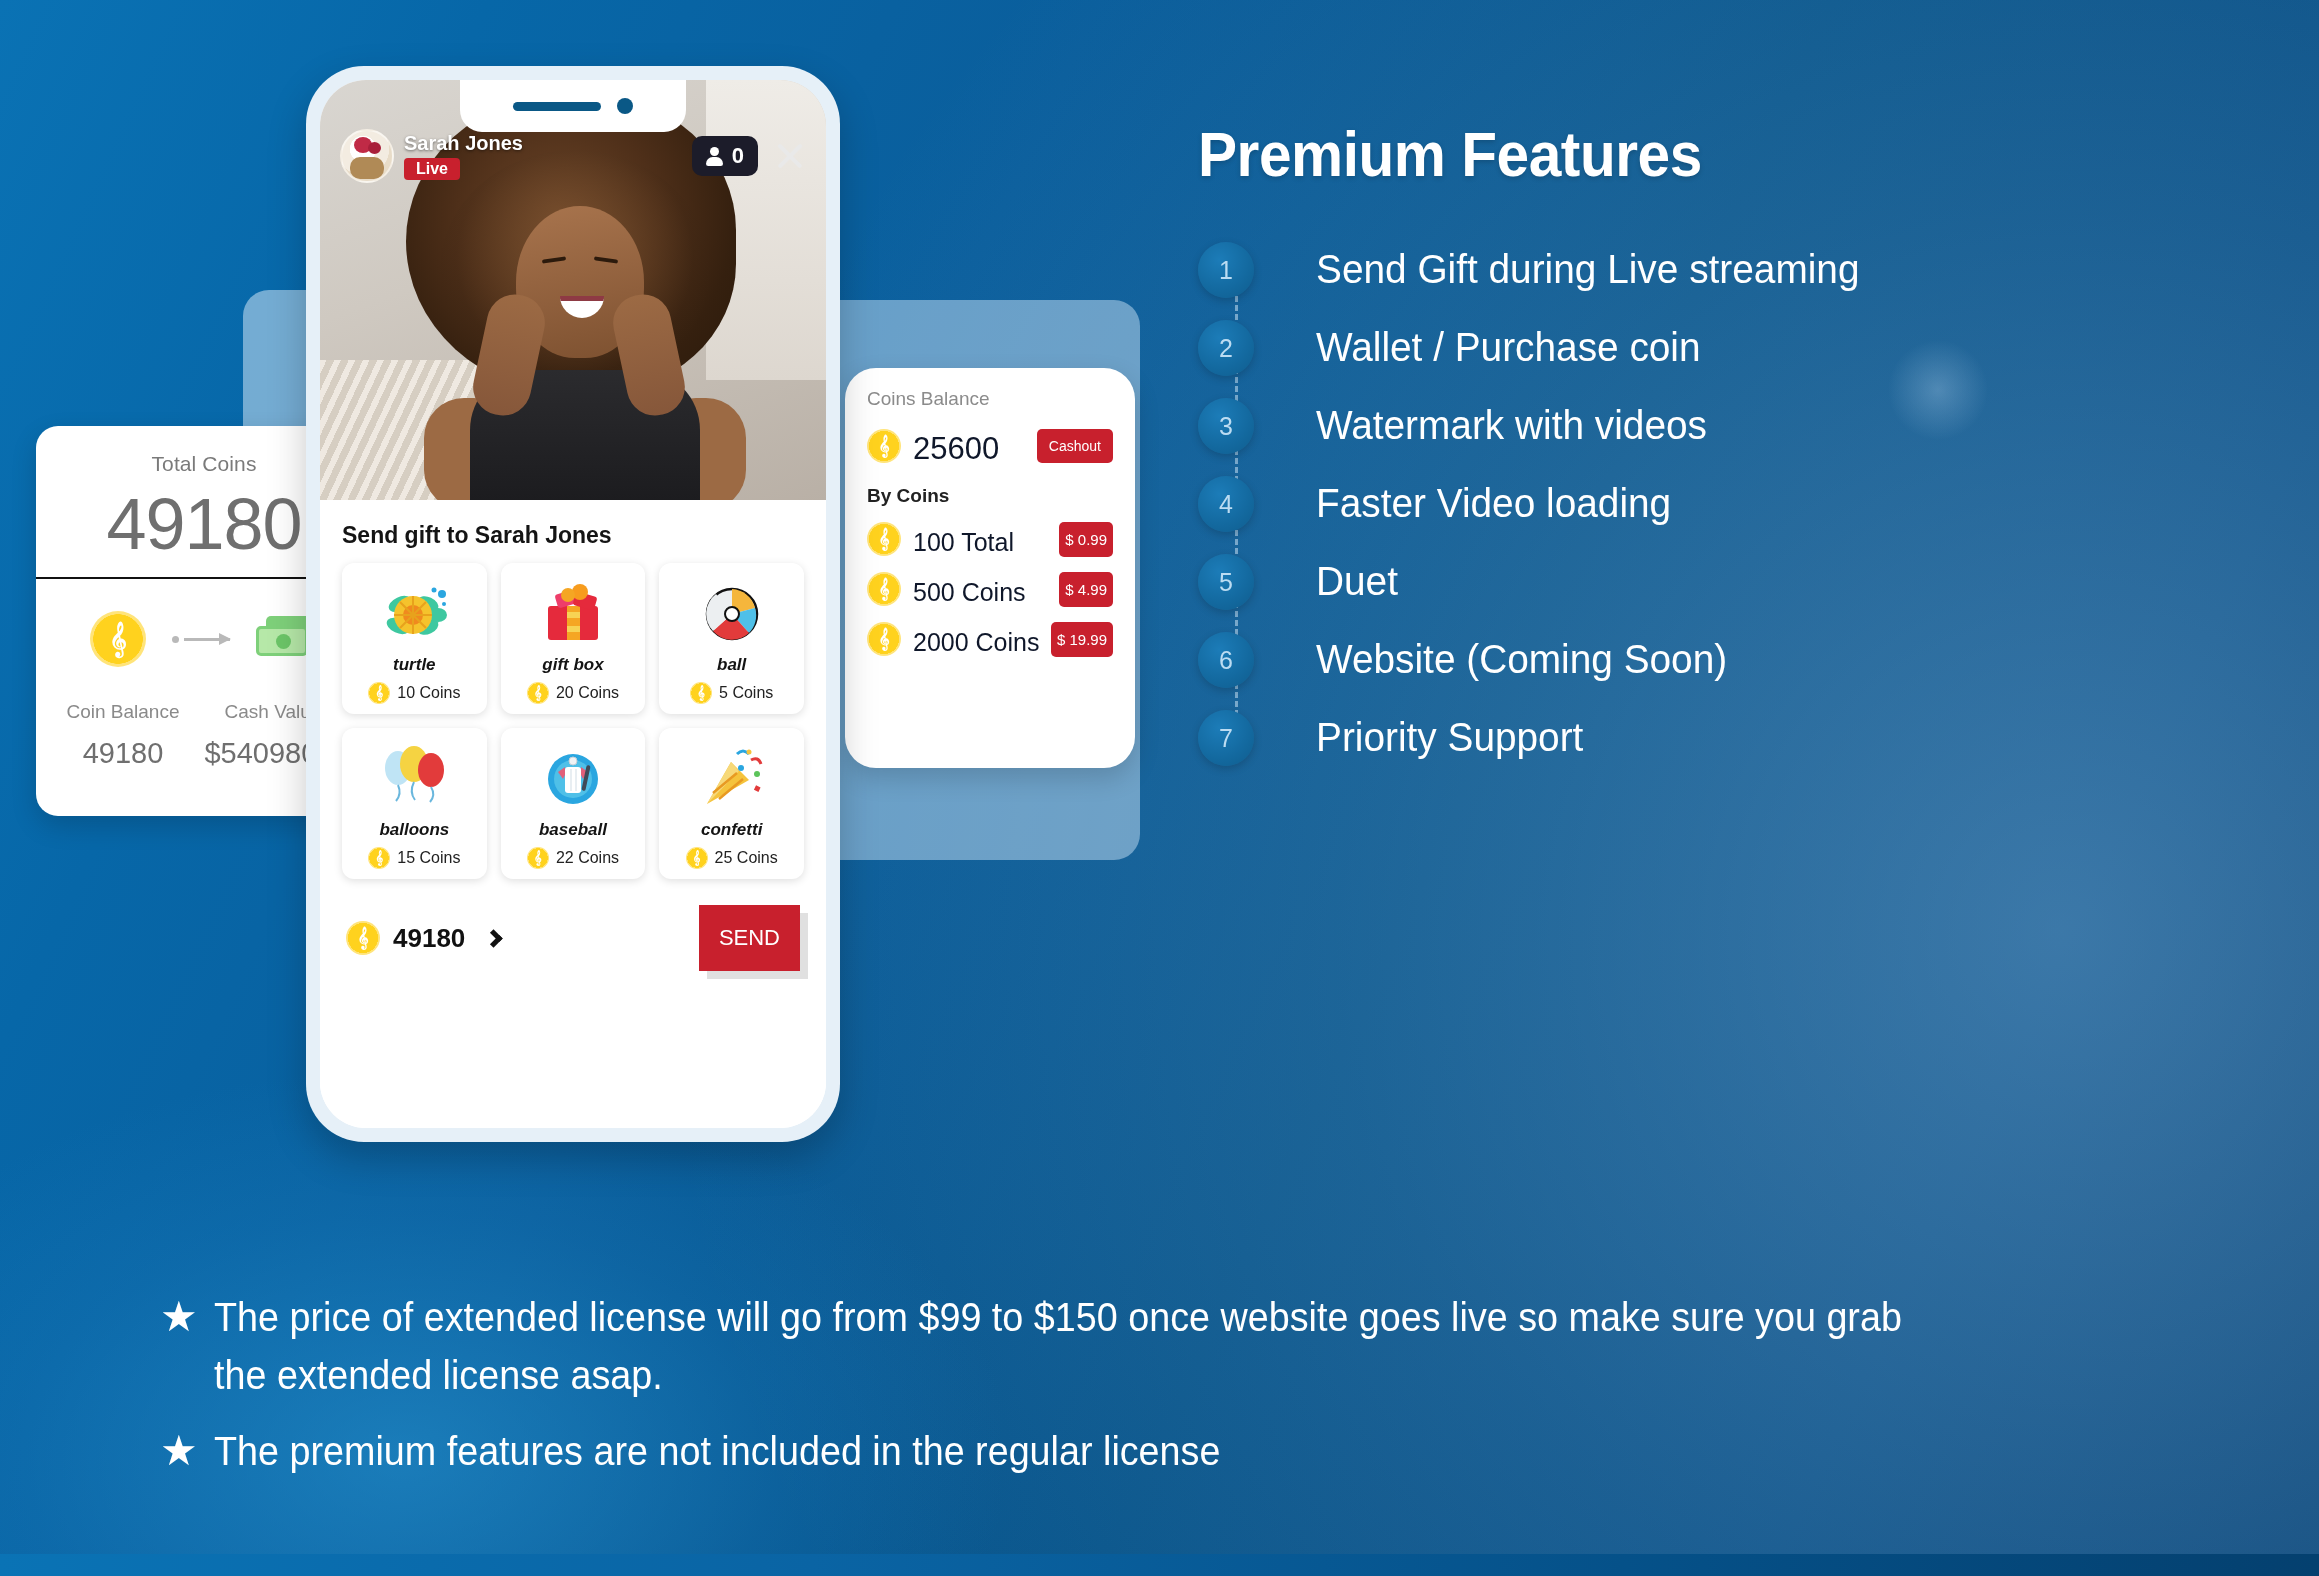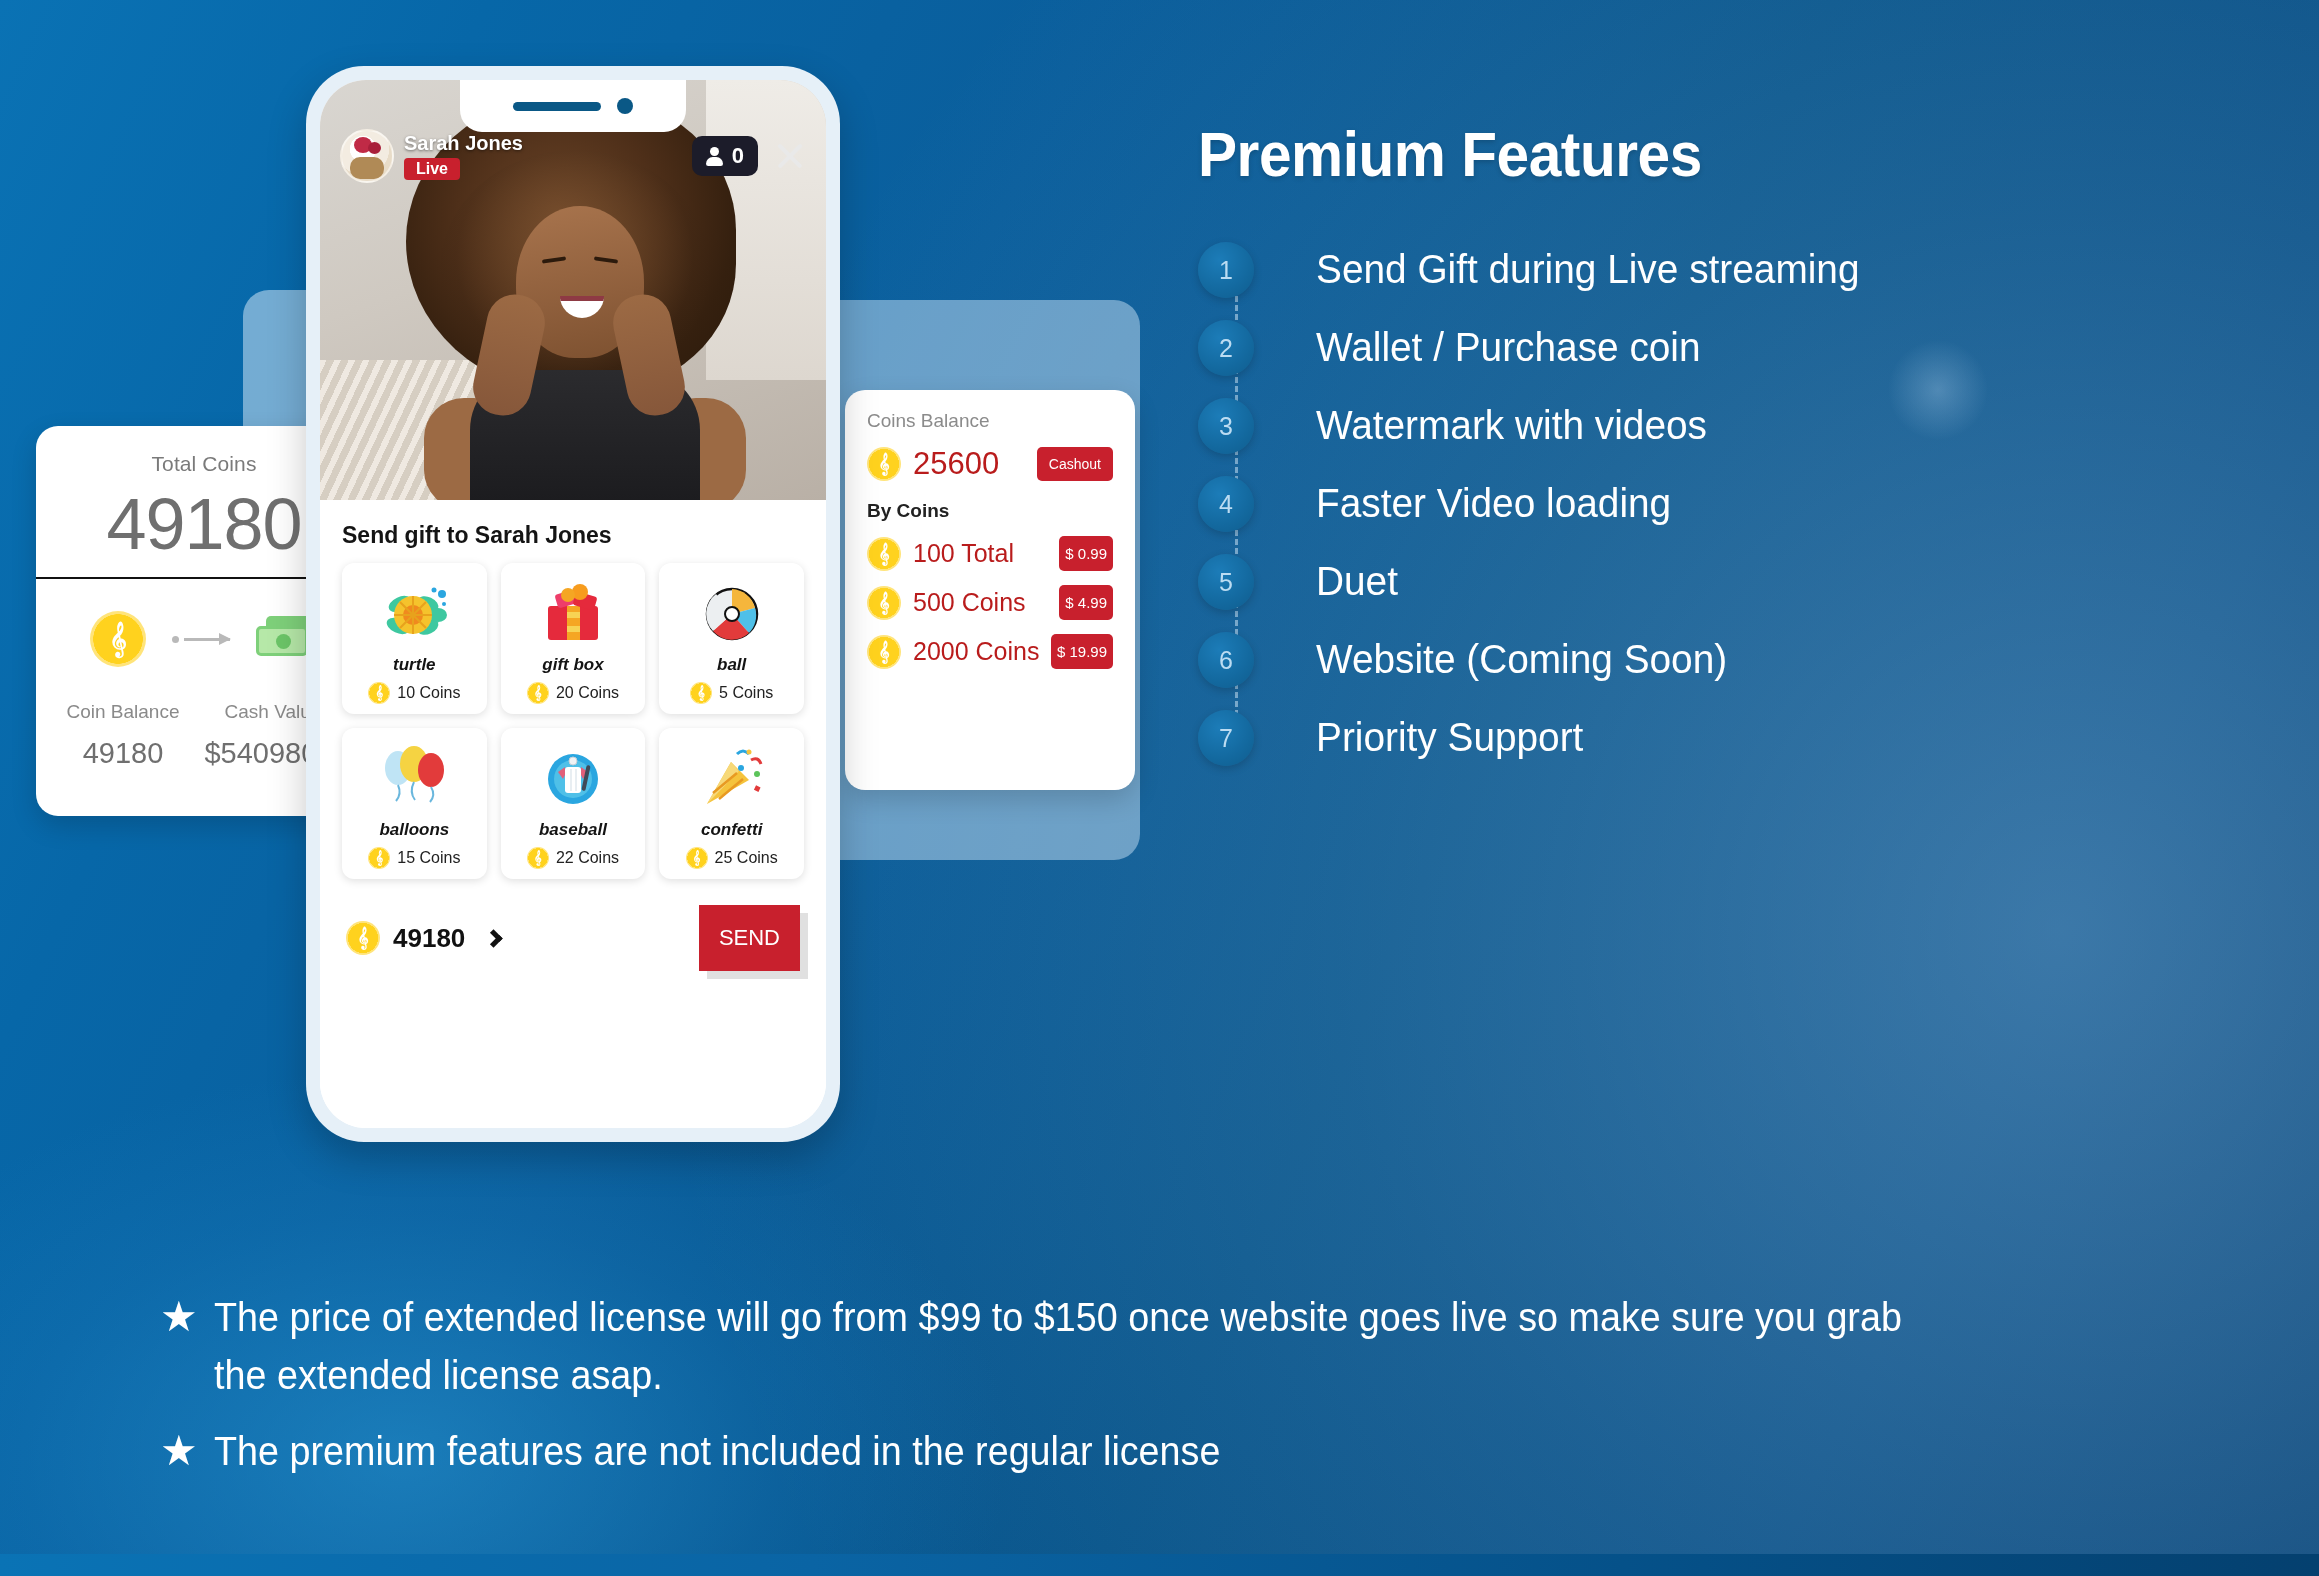--- a/index.html
+++ b/index.html
@@ -70,27 +70,27 @@
   .cash-icon .bill { position: absolute; border-radius: 5px; }
   .cash-icon .bill.back  { left: 10px; top: 0;  width: 52px; height: 30px; background: #7ed07a; }
   .cash-icon .bill.front { left: 0;   top: 10px; width: 52px; height: 30px; background: #b6e8a8; border: 3px solid #7ed07a; }
   .cash-icon .dot { position: absolute; left: 20px; top: 18px; width: 15px; height: 15px; border-radius: 50%; background: #6cc568; }
   #tc-foot { display: flex; justify-content: space-around; padding: 34px 18px 0; text-align: center; }
   #tc-foot .k { font-size: 19px; color: #8a8a8a; }
   #tc-foot .v { font-size: 29px; color: #6f6f6f; margin-top: 14px; }
 
   
   #coins-balance-card {
-    position: absolute; left: 845px; top: 390px; width: 290px; height: 400px;
-    background: #fff; border-radius: 20px; box-shadow: 0 10px 26px rgba(0,0,0,0.16);
+    position: absolute; left: 845px; top: 368px; width: 290px; height: 400px;
+    background: #fff; border-radius: 31px; box-shadow: 0 10px 26px rgba(0,0,0,0.16);
     padding: 20px 22px;
   }
   .cb-title { font-size: 19px; color: #8b8b8b; }
   .cb-row { display: flex; align-items: center; margin-top: 14px; }
-  .cb-row .amt { font-size: 31px; color: #b91c1c; margin-left: 12px; flex: 1; }
+  .cb-row .amt { font-size: 31px; color: #0f172a; margin-left: 12px; flex: 1; margin-top: 7px; }
   .cb-row .amt.sm { font-size: 25px; }
   .btn-red {
     background: #c8202d; color: #fff; border: none; border-radius: 5px;
     font-size: 14px; padding: 9px 12px; font-family: "Liberation Sans", sans-serif;
     white-space: nowrap;
   }
   .btn-red.price { font-size: 15px; padding: 9px 6px; }
   .cb-sub { font-size: 19px; color: #222; font-weight: 700; margin-top: 18px; }
 
   

